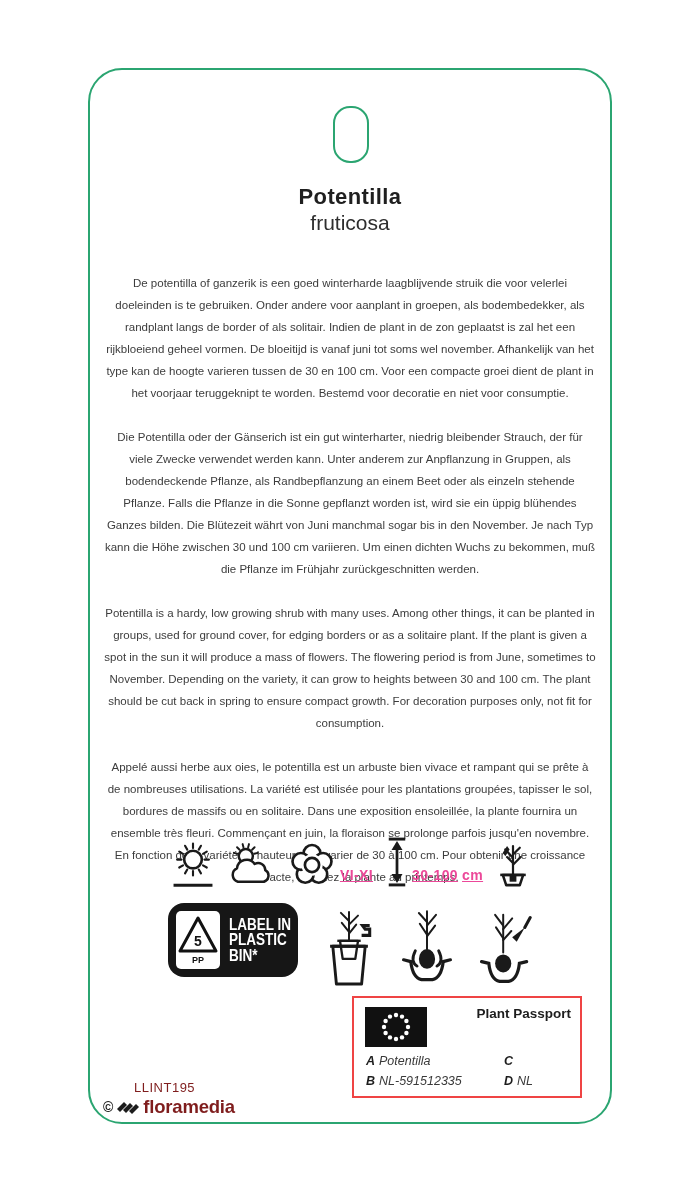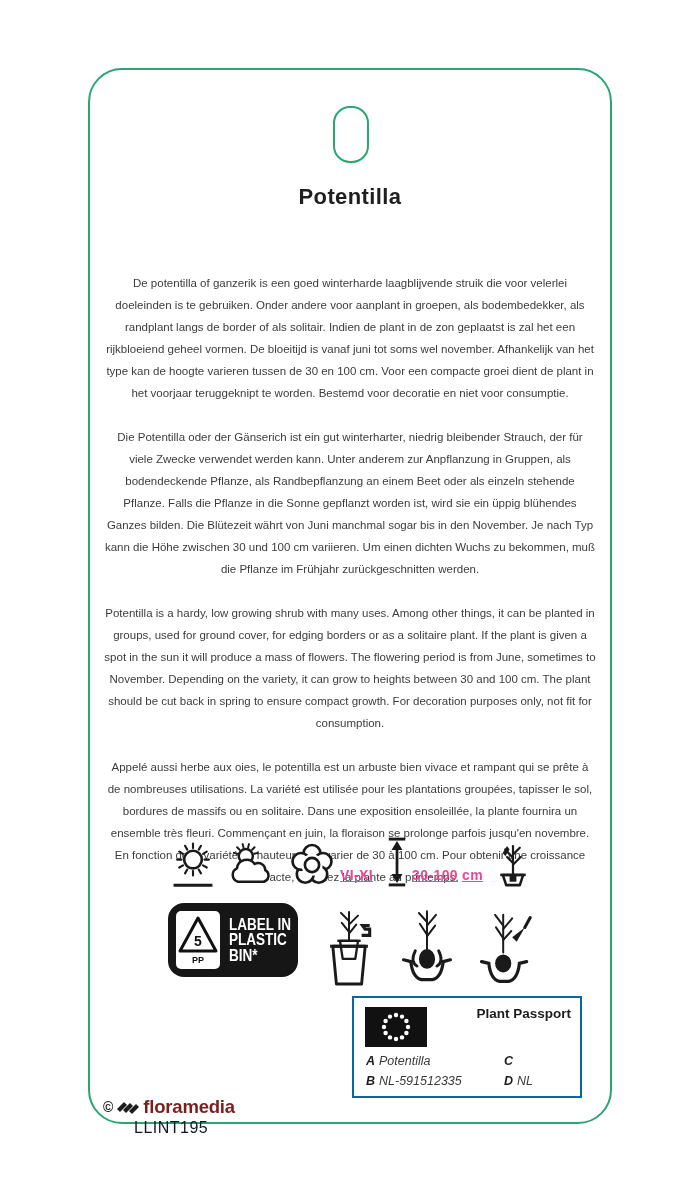--- a/index.html
+++ b/index.html
@@ -38,43 +38,44 @@
     display:flex;align-items:center;gap:9px;padding:0 8px 0 8px;box-sizing:border-box;flex:0 0 auto;
   }
   .badge-box{
     width:52px;height:58px;background:#fff;border-radius:5px;
     display:flex;align-items:center;justify-content:center;
   }
   .badge-text{color:#fff;font-weight:bold;font-size:16.5px;line-height:15.5px;
     transform:scaleX(.82);transform-origin:left center;white-space:nowrap;}
   .passport{
     position:absolute;left:262px;top:926px;width:230px;height:102px;
-    border:2px solid #0369a1;background:#fff;box-sizing:border-box;
+    border:2px solid #ef4444;background:#fff;box-sizing:border-box;
   }
   .pp-flag{position:absolute;left:11px;top:9px;}
   .pp-title{position:absolute;right:9px;top:8px;font-size:13.5px;font-weight:bold;color:#1d1d1d;}
   .pp-row{position:absolute;font-size:12.5px;color:#3a3a3a;white-space:nowrap;font-style:italic;}
   .pp-row b{color:#1d1d1d;margin-right:4px;}
   .pp-a{left:12px;top:56px;} .pp-b{left:12px;top:76px;}
   .pp-c{left:150px;top:56px;} .pp-d{left:150px;top:76px;}
-  .footer-code{position:absolute;left:44px;top:1010px;font-size:16px;color:#0f172a;letter-spacing:.5px;margin-top:39px;}
+  .footer-code{position:absolute;left:44px;top:1010px;font-size:13px;color:#7f1d1d;letter-spacing:.5px;}
   .brand{position:absolute;left:13px;top:1026px;display:flex;align-items:center;gap:3px;}
   .brand-copy{font-size:14px;font-weight:bold;color:#1c1c1c;line-height:1;}
   .brand-text{font-size:18.5px;font-weight:bold;color:#7f1d1d;letter-spacing:-.2px;}
   svg{display:block;}
 </style>
 </head>
 <body>
 
 <div class="card">
 
   <div class="hole"></div>
 
   <div class="title-block">
     <div class="title">Potentilla</div>
+    <div class="subtitle">fruticosa</div>
   </div>
 
   <div class="text-block">
     <p>De potentilla of ganzerik is een goed winterharde laagblijvende struik die voor velerlei doeleinden is te gebruiken. Onder andere voor aanplant in groepen, als bodembedekker, als randplant langs de border of als solitair. Indien de plant in de zon geplaatst is zal het een rijkbloeiend geheel vormen. De bloeitijd is vanaf juni tot soms wel november. Afhankelijk van het type kan de hoogte varieren tussen de 30 en 100 cm. Voor een compacte groei dient de plant in het voorjaar teruggeknipt te worden. Bestemd voor decoratie en niet voor consumptie.</p>
     <p>Die Potentilla oder der Gänserich ist ein gut winterharter, niedrig bleibender Strauch, der für viele Zwecke verwendet werden kann. Unter anderem zur Anpflanzung in Gruppen, als bodendeckende Pflanze, als Randbepflanzung an einem Beet oder als einzeln stehende Pflanze. Falls die Pflanze in die Sonne gepflanzt worden ist, wird sie ein üppig blühendes Ganzes bilden. Die Blütezeit währt von Juni manchmal sogar bis in den November. Je nach Typ kann die Höhe zwischen 30 und 100 cm variieren. Um einen dichten Wuchs zu bekommen, muß die Pflanze im Frühjahr zurückgeschnitten werden.</p>
     <p>Potentilla is a hardy, low growing shrub with many uses. Among other things, it can be planted in groups, used for ground cover, for edging borders or as a solitaire plant. If the plant is given a spot in the sun it will produce a mass of flowers. The flowering period is from June, sometimes to November. Depending on the variety, it can grow to heights between 30 and 100 cm. The plant should be cut back in spring to ensure compact growth. For decoration purposes only, not fit for consumption.</p>
     <p>Appelé aussi herbe aux oies, le potentilla est un arbuste bien vivace et rampant qui se prête à de nombreuses utilisations. La variété est utilisée pour les plantations groupées, tapisser le sol, bordures de massifs ou en solitaire. Dans une exposition ensoleillée, la plante fournira un ensemble très fleuri. Commençant en juin, la floraison se prolonge parfois jusqu'en novembre. En fonction de la variété, la hauteur peut varier de 30 à 100 cm. Pour obtenir une croissance compacte, rabattez la plante au printemps.</p>
   </div>
 
   <div class="icons-row">

